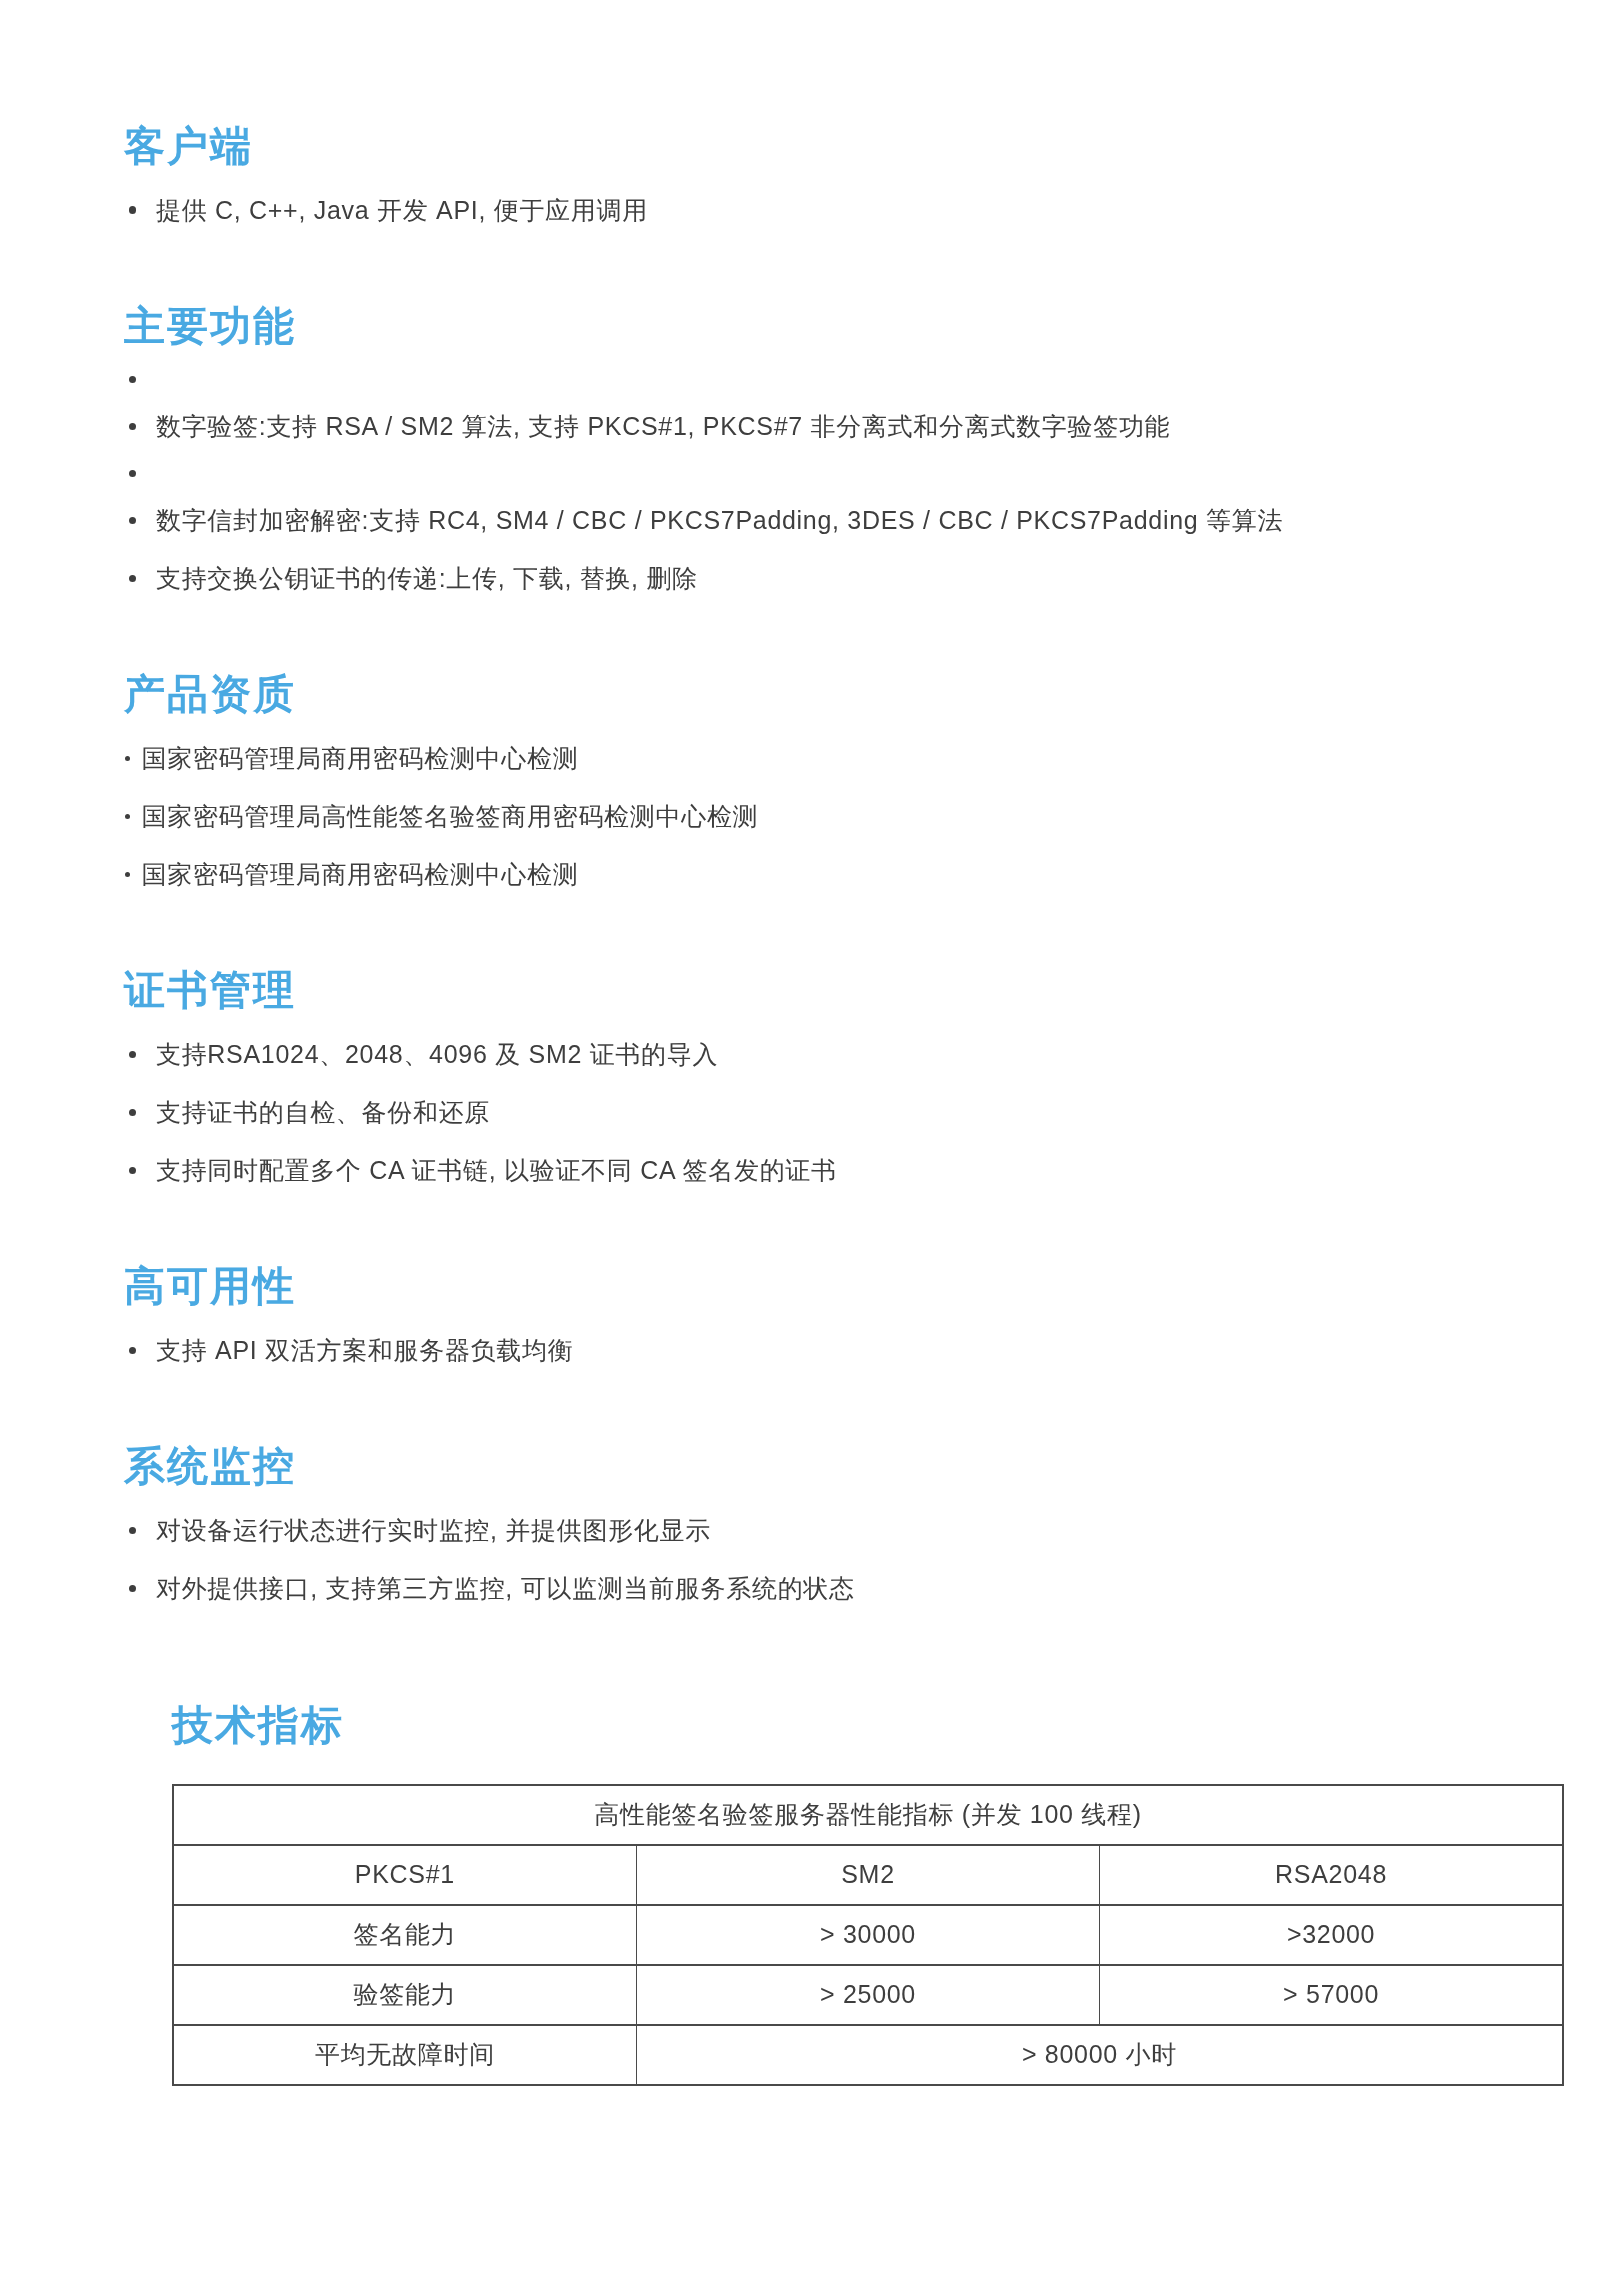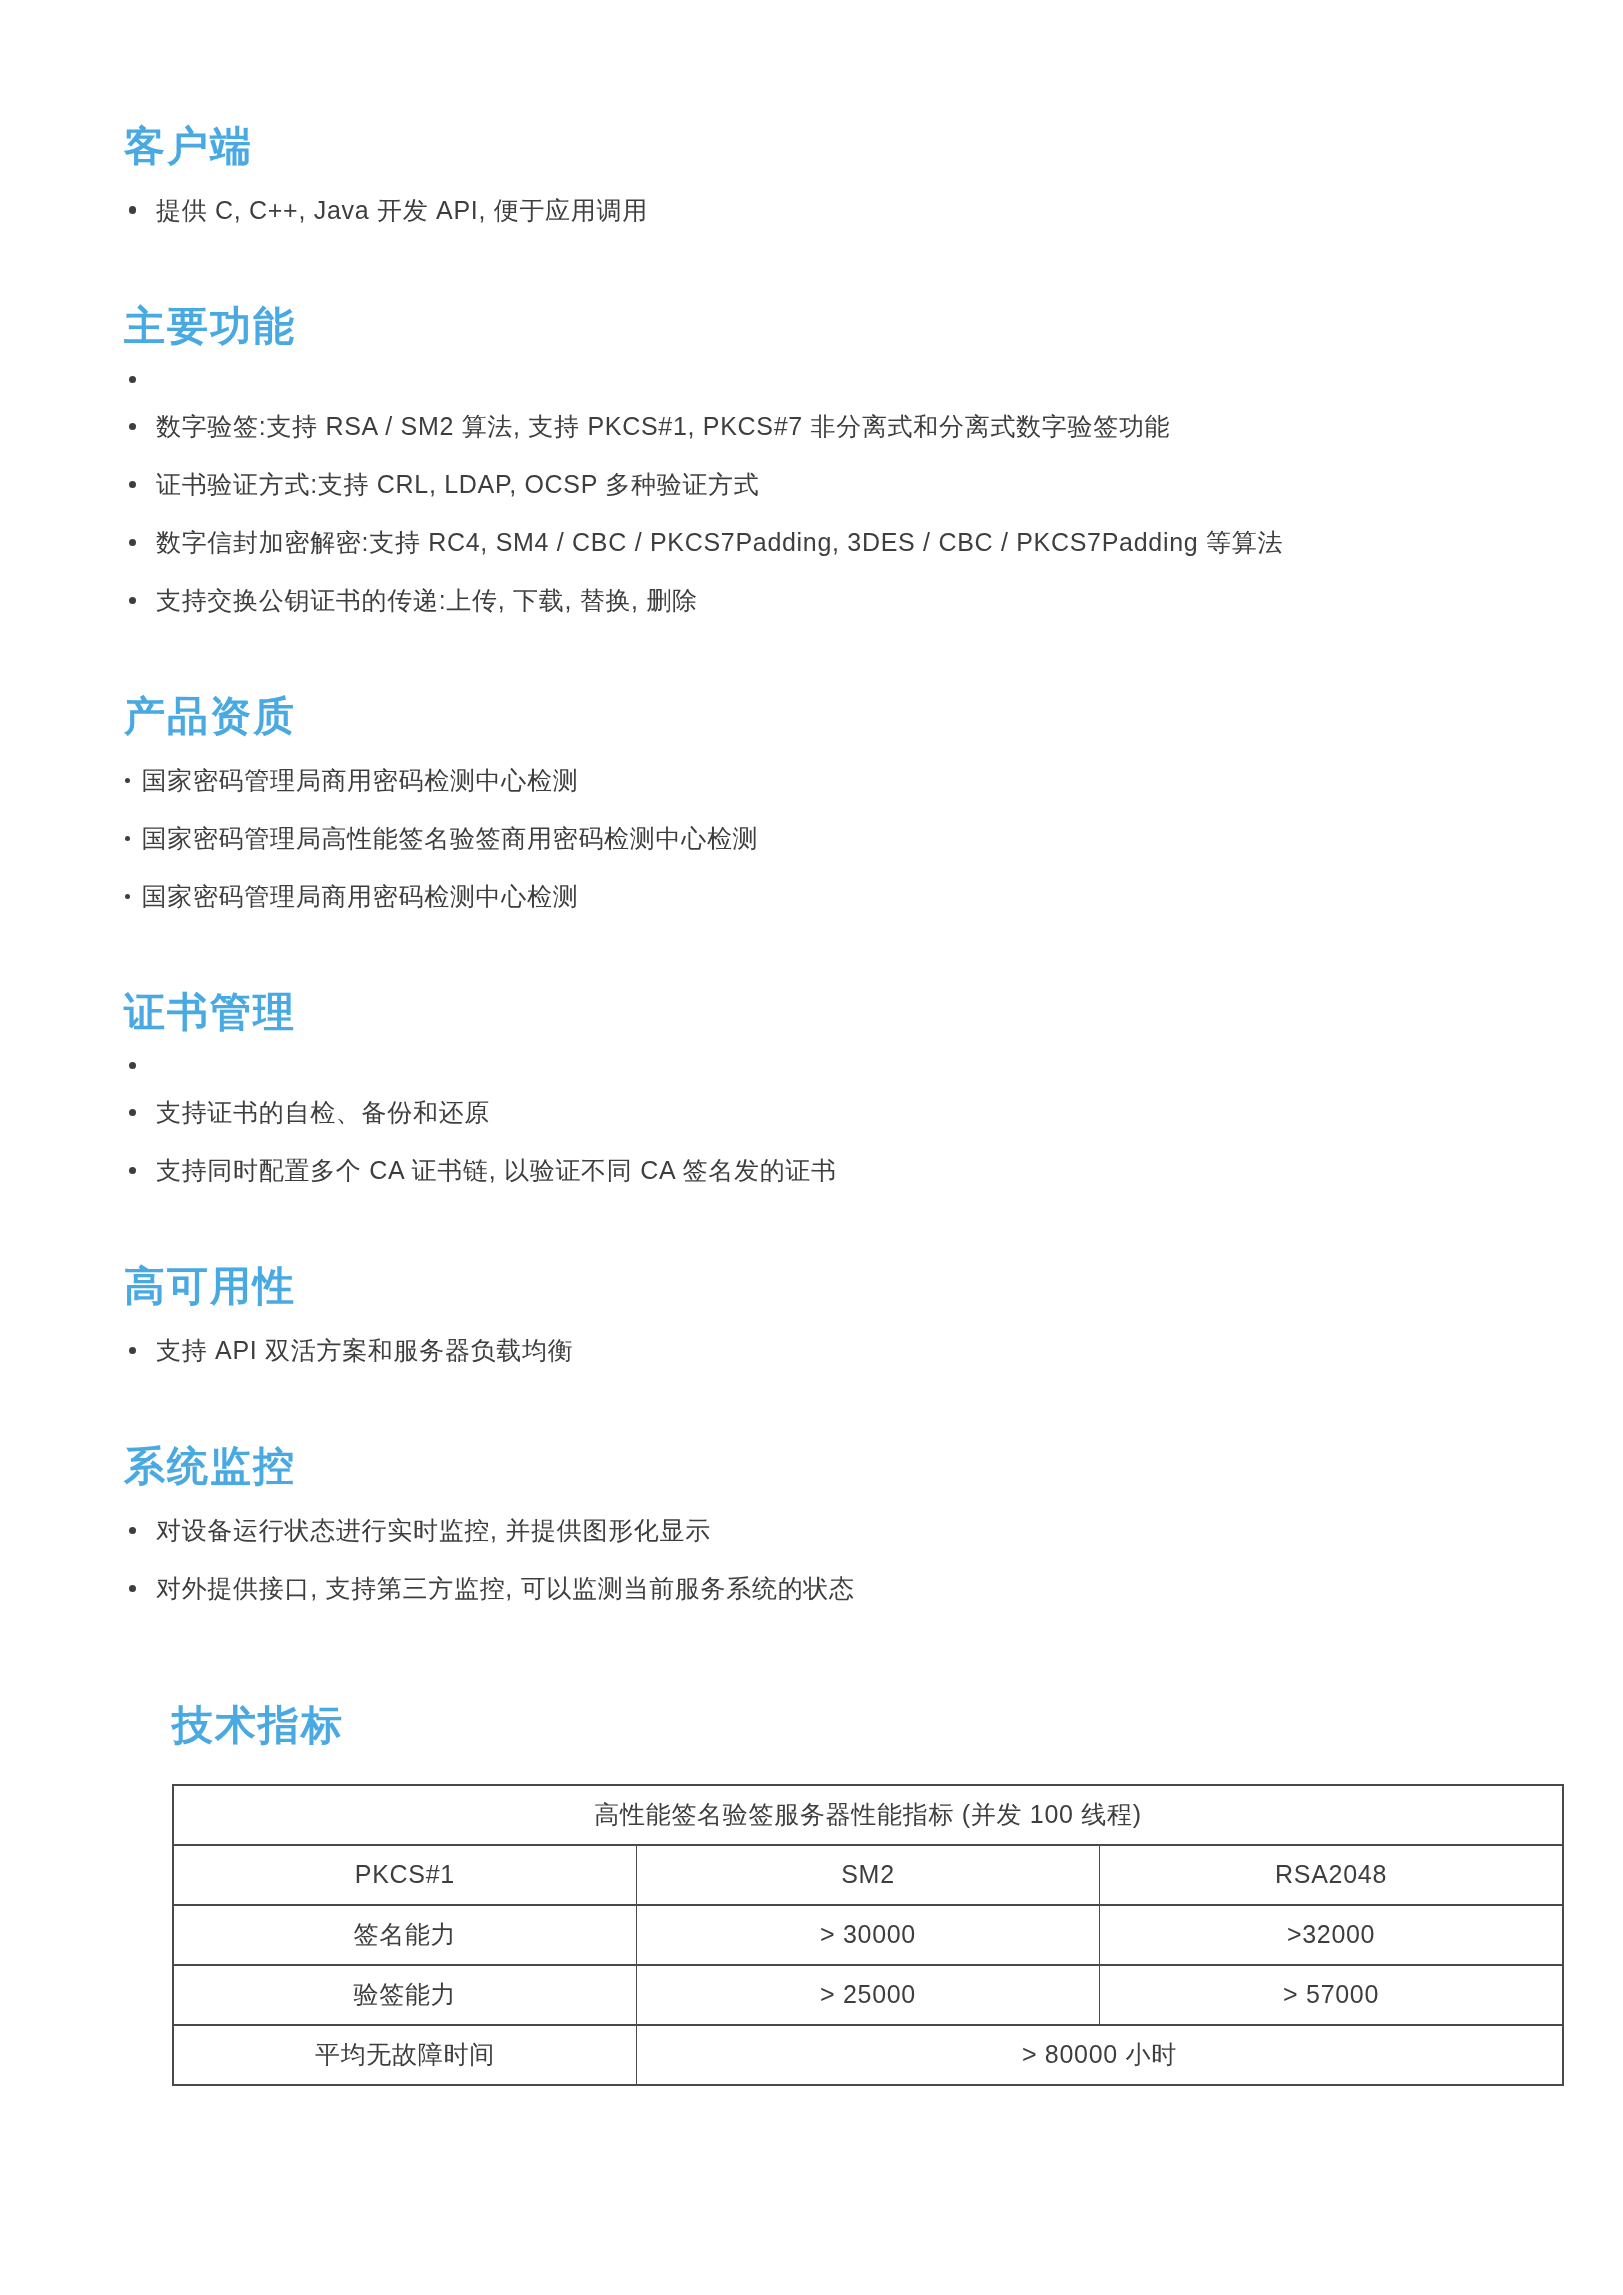--- a/index.html
+++ b/index.html
@@ -89,21 +89,20 @@
     <ul class="items">
       <li class="item">
           <span class="dot"></span>
         </li>
       <li class="item">
           <span class="dot"></span>
           <span>数字验签:支持 RSA / SM2 算法, 支持 PKCS#1, PKCS#7 非分离式和分离式数字验签功能</span>
         </li>
       <li class="item">
           <span class="dot"></span>
-          <span>证书验证方式:支持 CRL, LDAP, OCSP 多种验证方式</span>
         </li>
       <li class="item">
           <span class="dot"></span>
           <span>数字信封加密解密:支持 RC4, SM4 / CBC / PKCS7Padding, 3DES / CBC / PKCS7Padding 等算法</span>
         </li>
       <li class="item">
           <span class="dot"></span>
           <span>支持交换公钥证书的传递:上传, 下载, 替换, 删除</span>
         </li>
     </ul>
@@ -125,20 +124,21 @@
           <span>国家密码管理局商用密码检测中心检测</span>
         </li>
     </ul>
   </div>
 
   <div class="section">
     <div class="section-heading">证书管理</div>
     <ul class="items">
       <li class="item">
           <span class="dot"></span>
+          <span>支持RSA1024、2048、4096 及 SM2 证书的导入</span>
         </li>
       <li class="item">
           <span class="dot"></span>
           <span>支持证书的自检、备份和还原</span>
         </li>
       <li class="item">
           <span class="dot"></span>
           <span>支持同时配置多个 CA 证书链, 以验证不同 CA 签名发的证书</span>
         </li>
     </ul>

